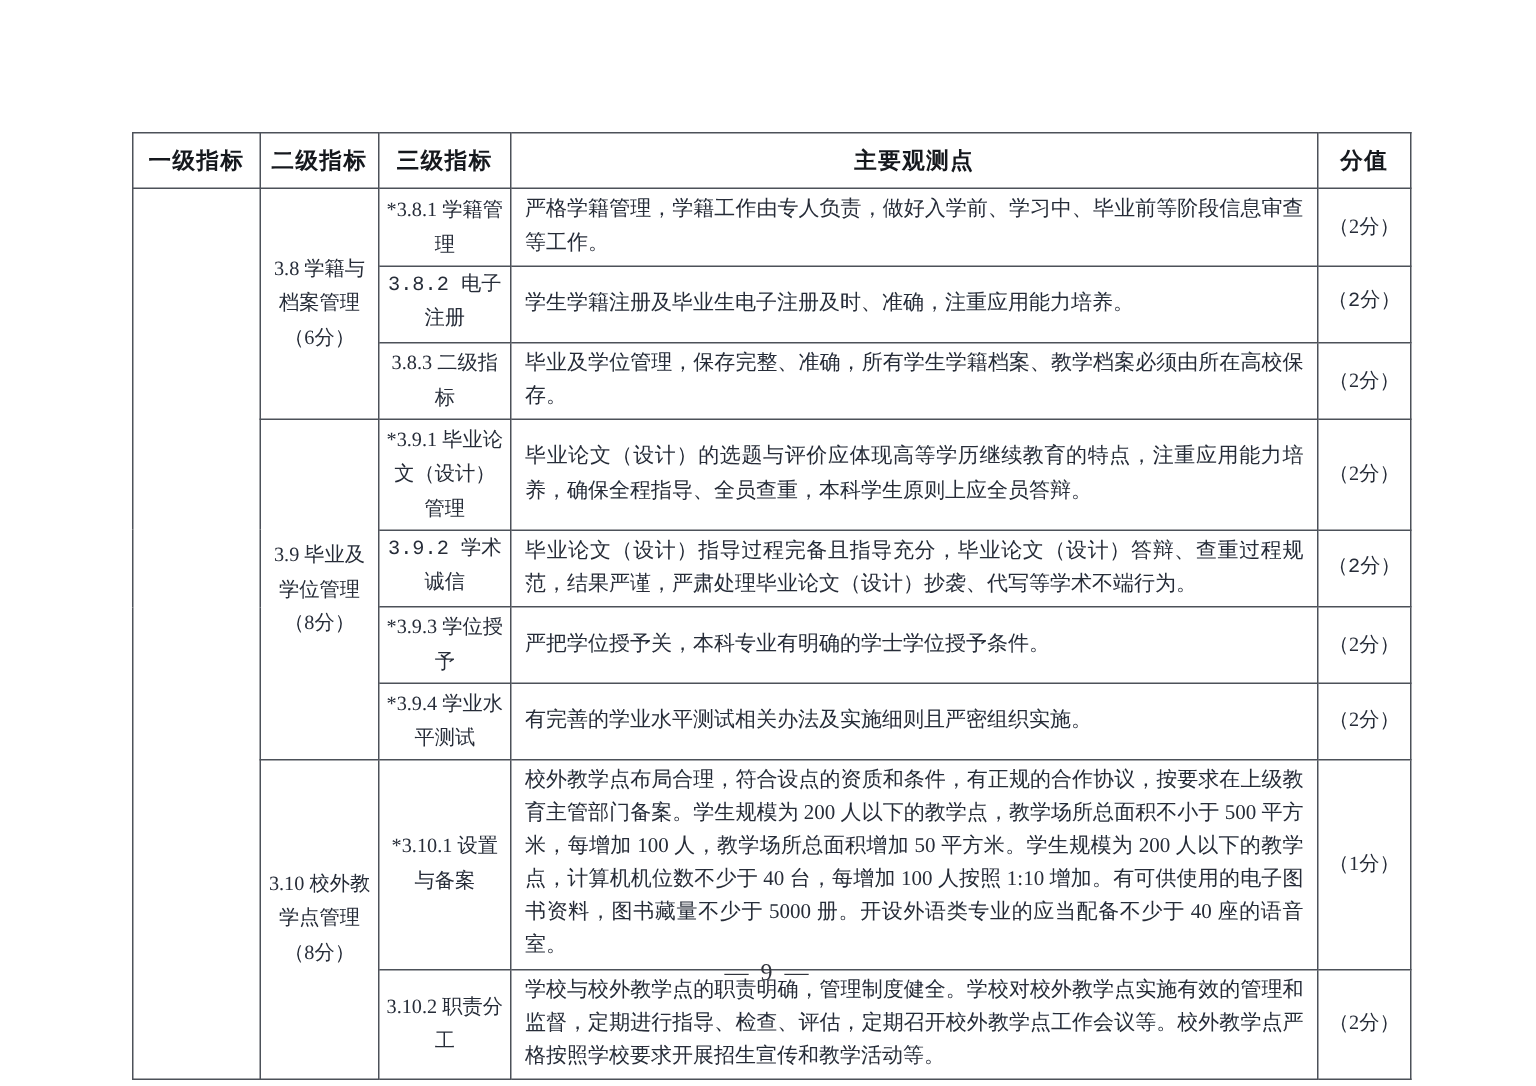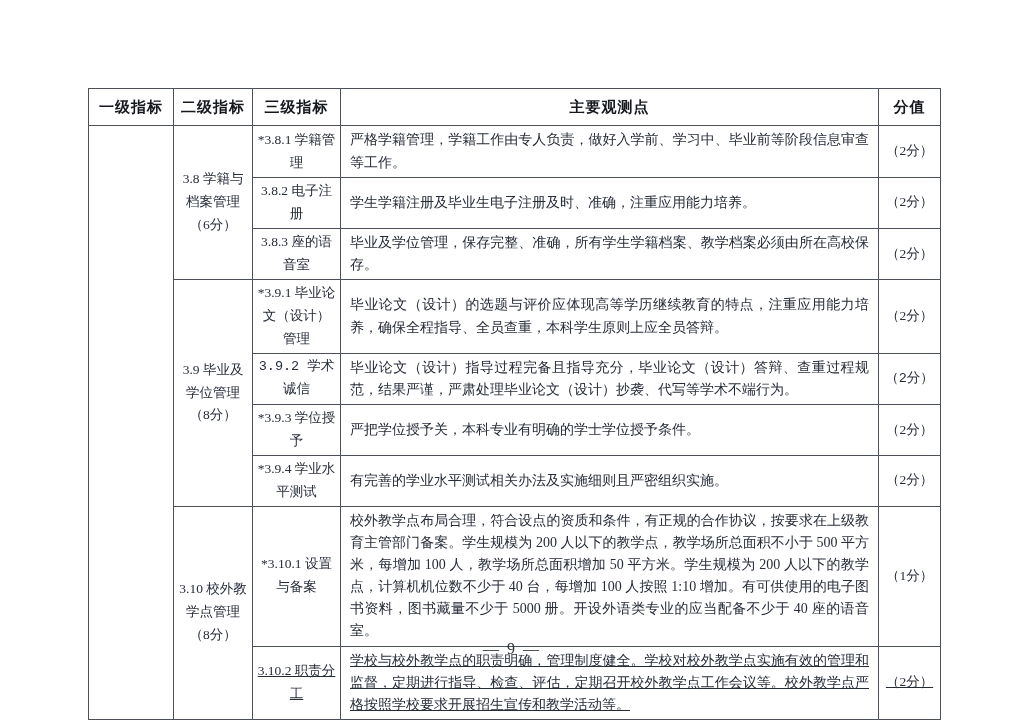--- a/index.html
+++ b/index.html
@@ -42,28 +42,28 @@
   td.cell-obs {
     text-align:justify;
     vertical-align:middle;
     font-size:14px;
     line-height:1.58;
     color:#262c38;
     padding:3px 9px;
   }
   tr.h-head  { height:37px; }
   tr.h-r1 { height:52px; }
-  tr.h-r2 { height:34px; }
+  tr.h-r2 { height:34px;font-family:Liberation Mono, monospace; }
   tr.h-r3 { height:42px; }
   tr.h-r4 { height:67px; }
   tr.h-r5 { height:45px;font-family:Liberation Mono, monospace; }
   tr.h-r6 { height:35px; }
   tr.h-r7 { height:43px; }
   tr.h-r8 { height:107px; }
-  tr.h-r9 { height:70px;text-decoration:underline; }
+  tr.h-r9 { height:70px; }
 
   .footer {
     position:absolute;
     left:0; top:640px;
     width:1024px;
     text-align:center;
     font-size:16px;
     color:#30343c;
     letter-spacing:2px;
   }
@@ -97,21 +97,21 @@
       <td class="cell-center">*3.8.1 学籍管理</td>
       <td class="cell-obs">严格学籍管理，学籍工作由专人负责，做好入学前、学习中、毕业前等阶段信息审查等工作。</td>
       <td class="cell-center">（2分）</td>
     </tr>
     <tr class="h-r2">
       <td class="cell-center">3.8.2 电子注册</td>
       <td class="cell-obs">学生学籍注册及毕业生电子注册及时、准确，注重应用能力培养。</td>
       <td class="cell-center">（2分）</td>
     </tr>
     <tr class="h-r3">
-      <td class="cell-center">3.8.3 座的语音室</td>
+      <td class="cell-center">3.8.3 二级指标</td>
       <td class="cell-obs">毕业及学位管理，保存完整、准确，所有学生学籍档案、教学档案必须由所在高校保存。</td>
       <td class="cell-center">（2分）</td>
     </tr>
 
     <tr class="h-r4">
       <td class="cell-center" rowspan="4">3.9 毕业及学位管理（8分）</td>
       <td class="cell-center">*3.9.1 毕业论文（设计）管理</td>
       <td class="cell-obs">毕业论文（设计）的选题与评价应体现高等学历继续教育的特点，注重应用能力培养，确保全程指导、全员查重，本科学生原则上应全员答辩。</td>
       <td class="cell-center">（2分）</td>
     </tr>

